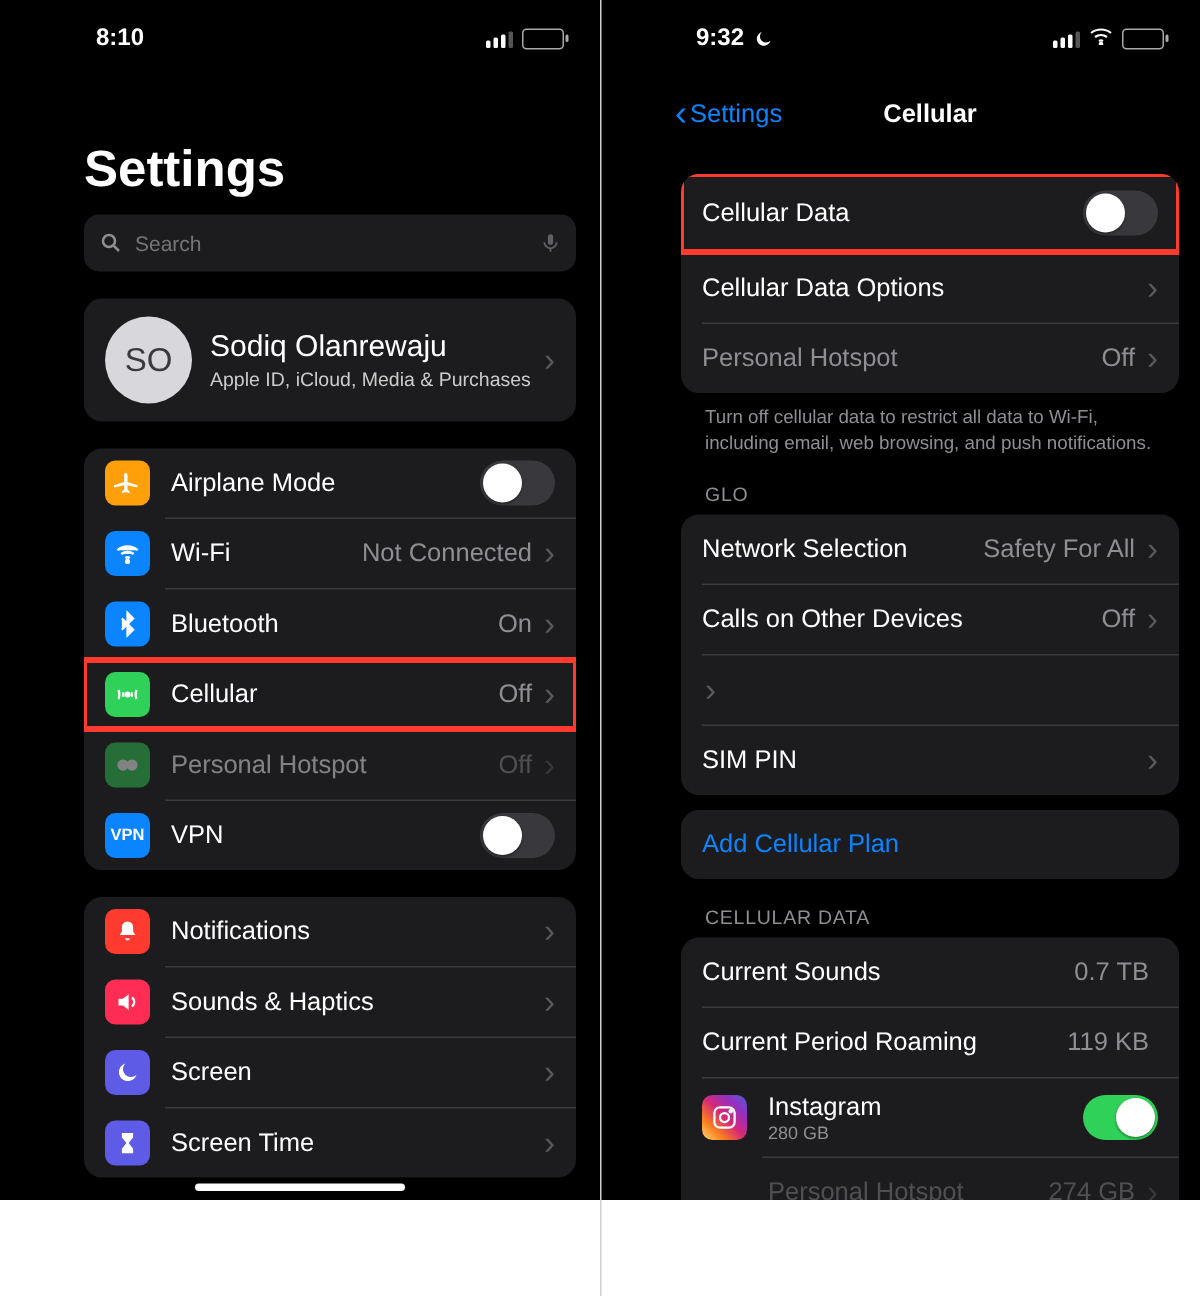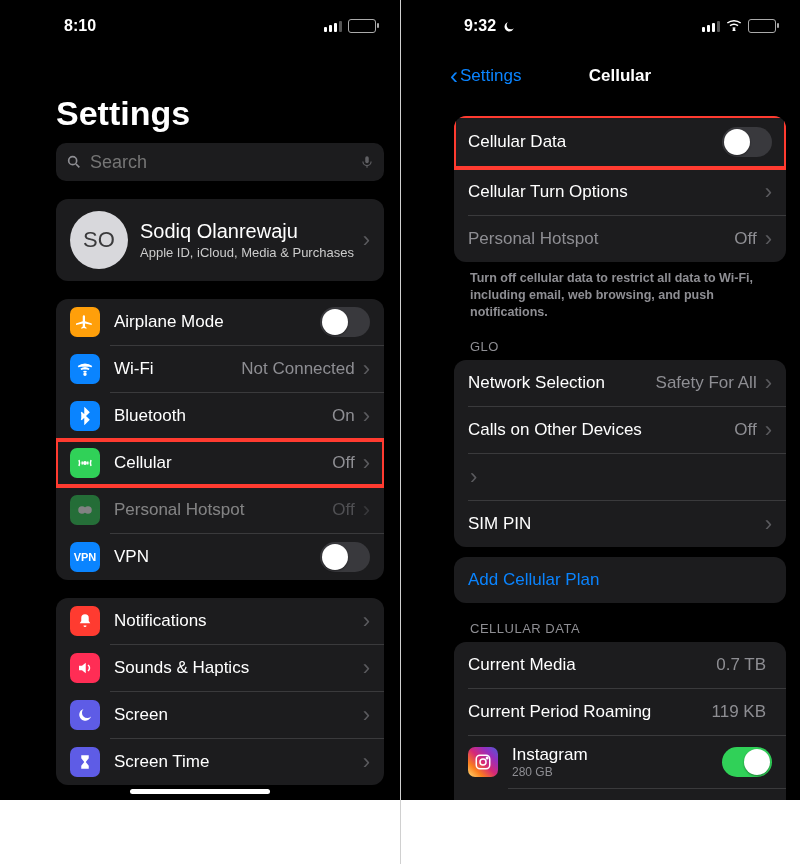--- a/index.html
+++ b/index.html
@@ -30,21 +30,21 @@
   .signal span:nth-child(4){height:11px;background:#555;}
   .wifi-icon svg{width:16px;height:12px;}
   .battery{width:26px;height:12px;border:1px solid #aaa;border-radius:3px;position:relative;}
   .battery:after{content:"";position:absolute;right:-4px;top:3px;width:2px;height:5px;background:#aaa;border-radius:1px;}
   .battery .fill{height:100%;width:55%;background:var(--yellow);border-radius:2px 0 0 2px;}
   .moon{display:inline-block;margin-left:6px;}
   .moon svg{width:14px;height:14px;vertical-align:middle;}
   .pad{padding:0 16px;}
   h1.title{font-size:34px;font-weight:700;margin:46px 0 10px 0;}
   .search{height:38px;background:var(--panel);border-radius:10px;display:flex;align-items:center;padding:0 10px;color:var(--sub);}
-  .search input{flex:1;background:none;border:none;outline:none;color:var(--sub);font-size:18px;margin-left:6px;}
+  .search input{flex:1;background:none;border:none;outline:none;color:var(--sub);font-size:14px;margin-left:6px;}
   .search .mic{opacity:.6;}
   .card{background:var(--panel);border-radius:12px;margin-top:18px;overflow:hidden;}
   .row{min-height:46px;display:flex;align-items:center;padding:0 14px;position:relative;}
   .sep{height:1px;background:var(--sep);margin-left:54px;}
   .sep.full{margin-left:14px;}
   .icon-sq{width:30px;height:30px;border-radius:7px;display:flex;align-items:center;justify-content:center;margin-right:14px;flex-shrink:0;}
   .lbl{flex:1;font-size:17px;}
   .val{color:var(--sub);font-size:17px;margin-right:6px;}
   .chev{color:#5a5a5e;font-size:22px;font-weight:300;line-height:1;margin-left:2px;}
   .toggle{width:50px;height:30px;border-radius:15px;background:#39393d;position:relative;}
@@ -57,21 +57,21 @@
   .appleid .sub{font-size:13px;color:#ccc;margin-top:2px;}
   .highlight{outline:4px solid var(--hl);outline-offset:-2px;}
   .homebar{position:absolute;bottom:6px;left:50%;transform:translateX(-50%);width:140px;height:5px;background:#fff;border-radius:3px;}
   .divider-light{position:absolute;top:0;bottom:0;left:400px;width:1px;background:#d0d0d0;}
   
   .nav{height:44px;display:flex;align-items:center;justify-content:center;position:relative;padding:0 12px;margin-top:6px;}
   .nav .back{position:absolute;left:10px;color:var(--blue);font-size:17px;display:flex;align-items:center;}
   .nav .back .bchev{font-size:24px;font-weight:300;margin-right:2px;}
   .nav .ntitle{font-size:17px;font-weight:600;}
   .sect-head{font-size:13px;color:var(--sub);text-transform:uppercase;padding:18px 30px 6px 30px;letter-spacing:.5px;}
-  .footnote{font-size:12.5px;color:var(--sub);padding:8px 30px 0 30px;line-height:1.35;font-weight:bold;}
+  .footnote{font-size:12.5px;color:var(--sub);padding:8px 30px 0 30px;line-height:1.35;}
   .list{margin:10px 14px 0 14px;background:var(--panel);border-radius:12px;overflow:hidden;}
   .link-row{color:var(--blue);}
   .app-icon{width:30px;height:30px;border-radius:7px;background:linear-gradient(45deg,#feda75,#fa7e1e,#d62976,#962fbf,#4f5bd5);display:flex;align-items:center;justify-content:center;margin-right:14px;}
   .app-sub{font-size:12px;color:var(--sub);}
   .dim-row{opacity:.45;}
   .icon-sq svg{width:18px;height:18px;fill:#fff;}
 </style>
 </head>
 <body>
 
@@ -276,21 +276,21 @@
 
     <div class="list" style="margin-top:18px">
       <div class="row highlight" style="height:52px">
         <span class="lbl">Cellular Data</span>
         <span class="toggle">
             <span class="knob"></span>
           </span>
       </div>
       <div class="sep full"></div>
       <div class="row">
-        <span class="lbl">Cellular Turn Options</span>
+        <span class="lbl">Cellular Data Options</span>
         <span class="chev">›</span>
       </div>
       <div class="sep full"></div>
       <div class="row">
         <span class="lbl" style="color:var(--sub)">Personal Hotspot</span>
         <span class="val">Off</span>
         <span class="chev">›</span>
       </div>
     </div>
     <div class="footnote">Turn off cellular data to restrict all data to Wi-Fi, including email, web browsing, and push notifications.</div>
@@ -321,21 +321,21 @@
 
     <div class="list">
       <div class="row link-row">
         <span class="lbl" style="color:var(--blue)">Add Cellular Plan</span>
       </div>
     </div>
 
     <div class="sect-head">CELLULAR DATA</div>
     <div class="list" style="margin-top:0">
       <div class="row">
-        <span class="lbl">Current Media</span>
+        <span class="lbl">Current Sounds</span>
         <span class="val">0.7 TB</span>
       </div>
       <div class="sep full"></div>
       <div class="row">
         <span class="lbl">Current Period Roaming</span>
         <span class="val">119 KB</span>
       </div>
       <div class="sep full"></div>
       <div class="row" style="height:52px">
         <span class="app-icon">

